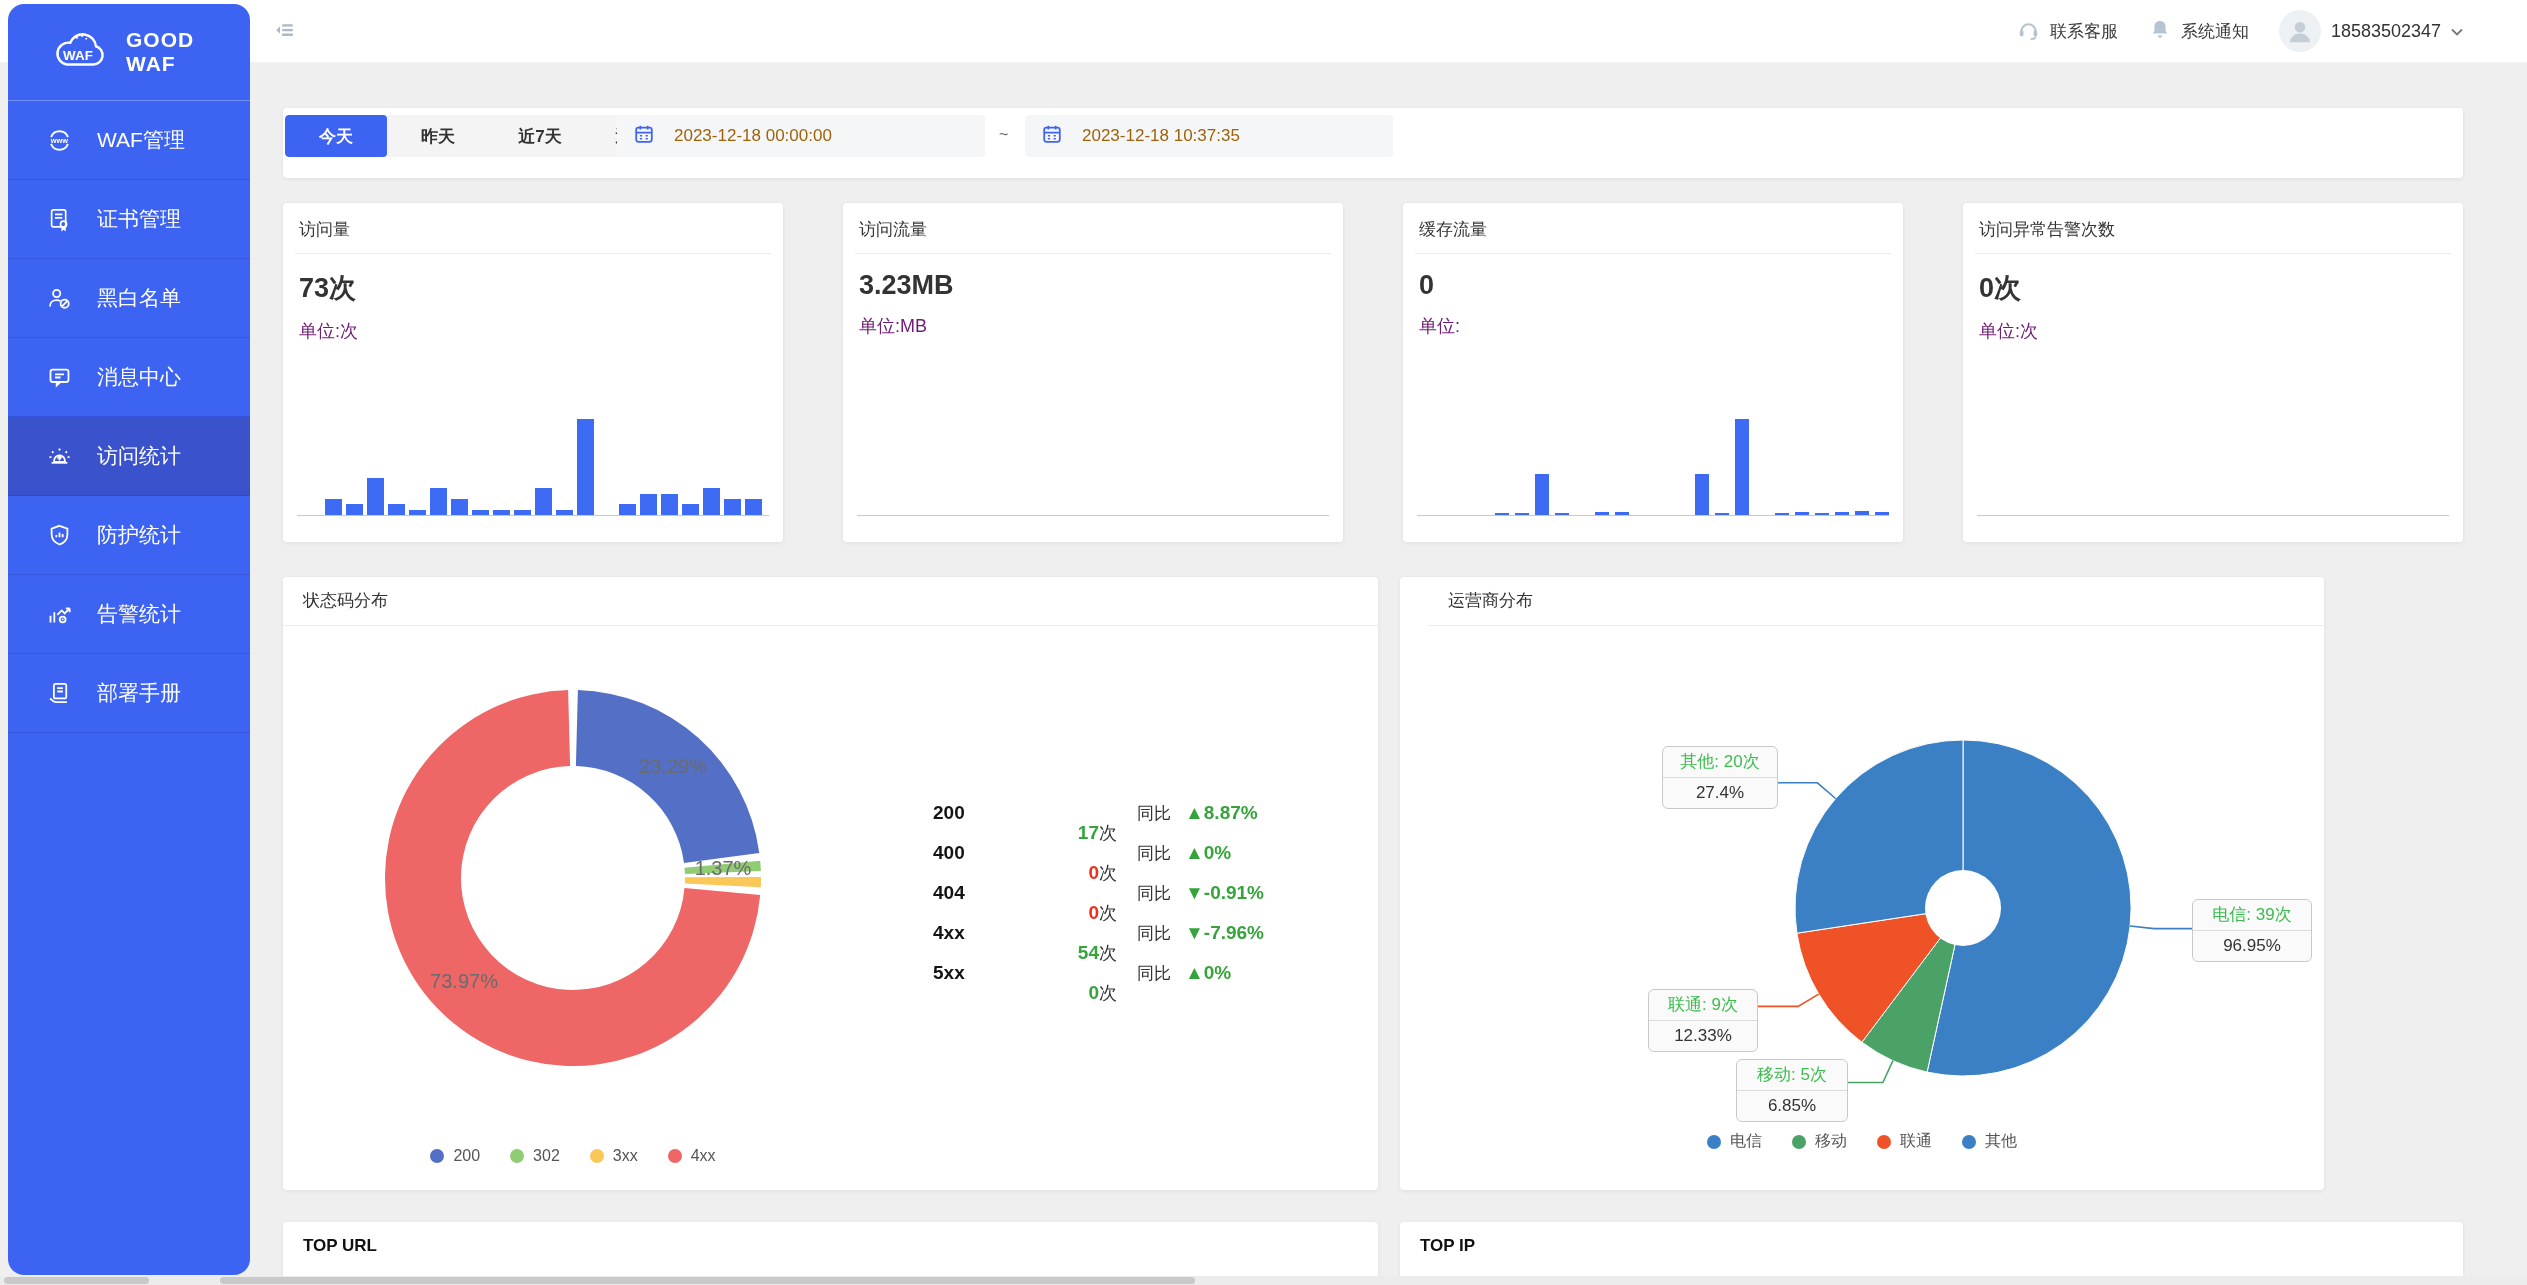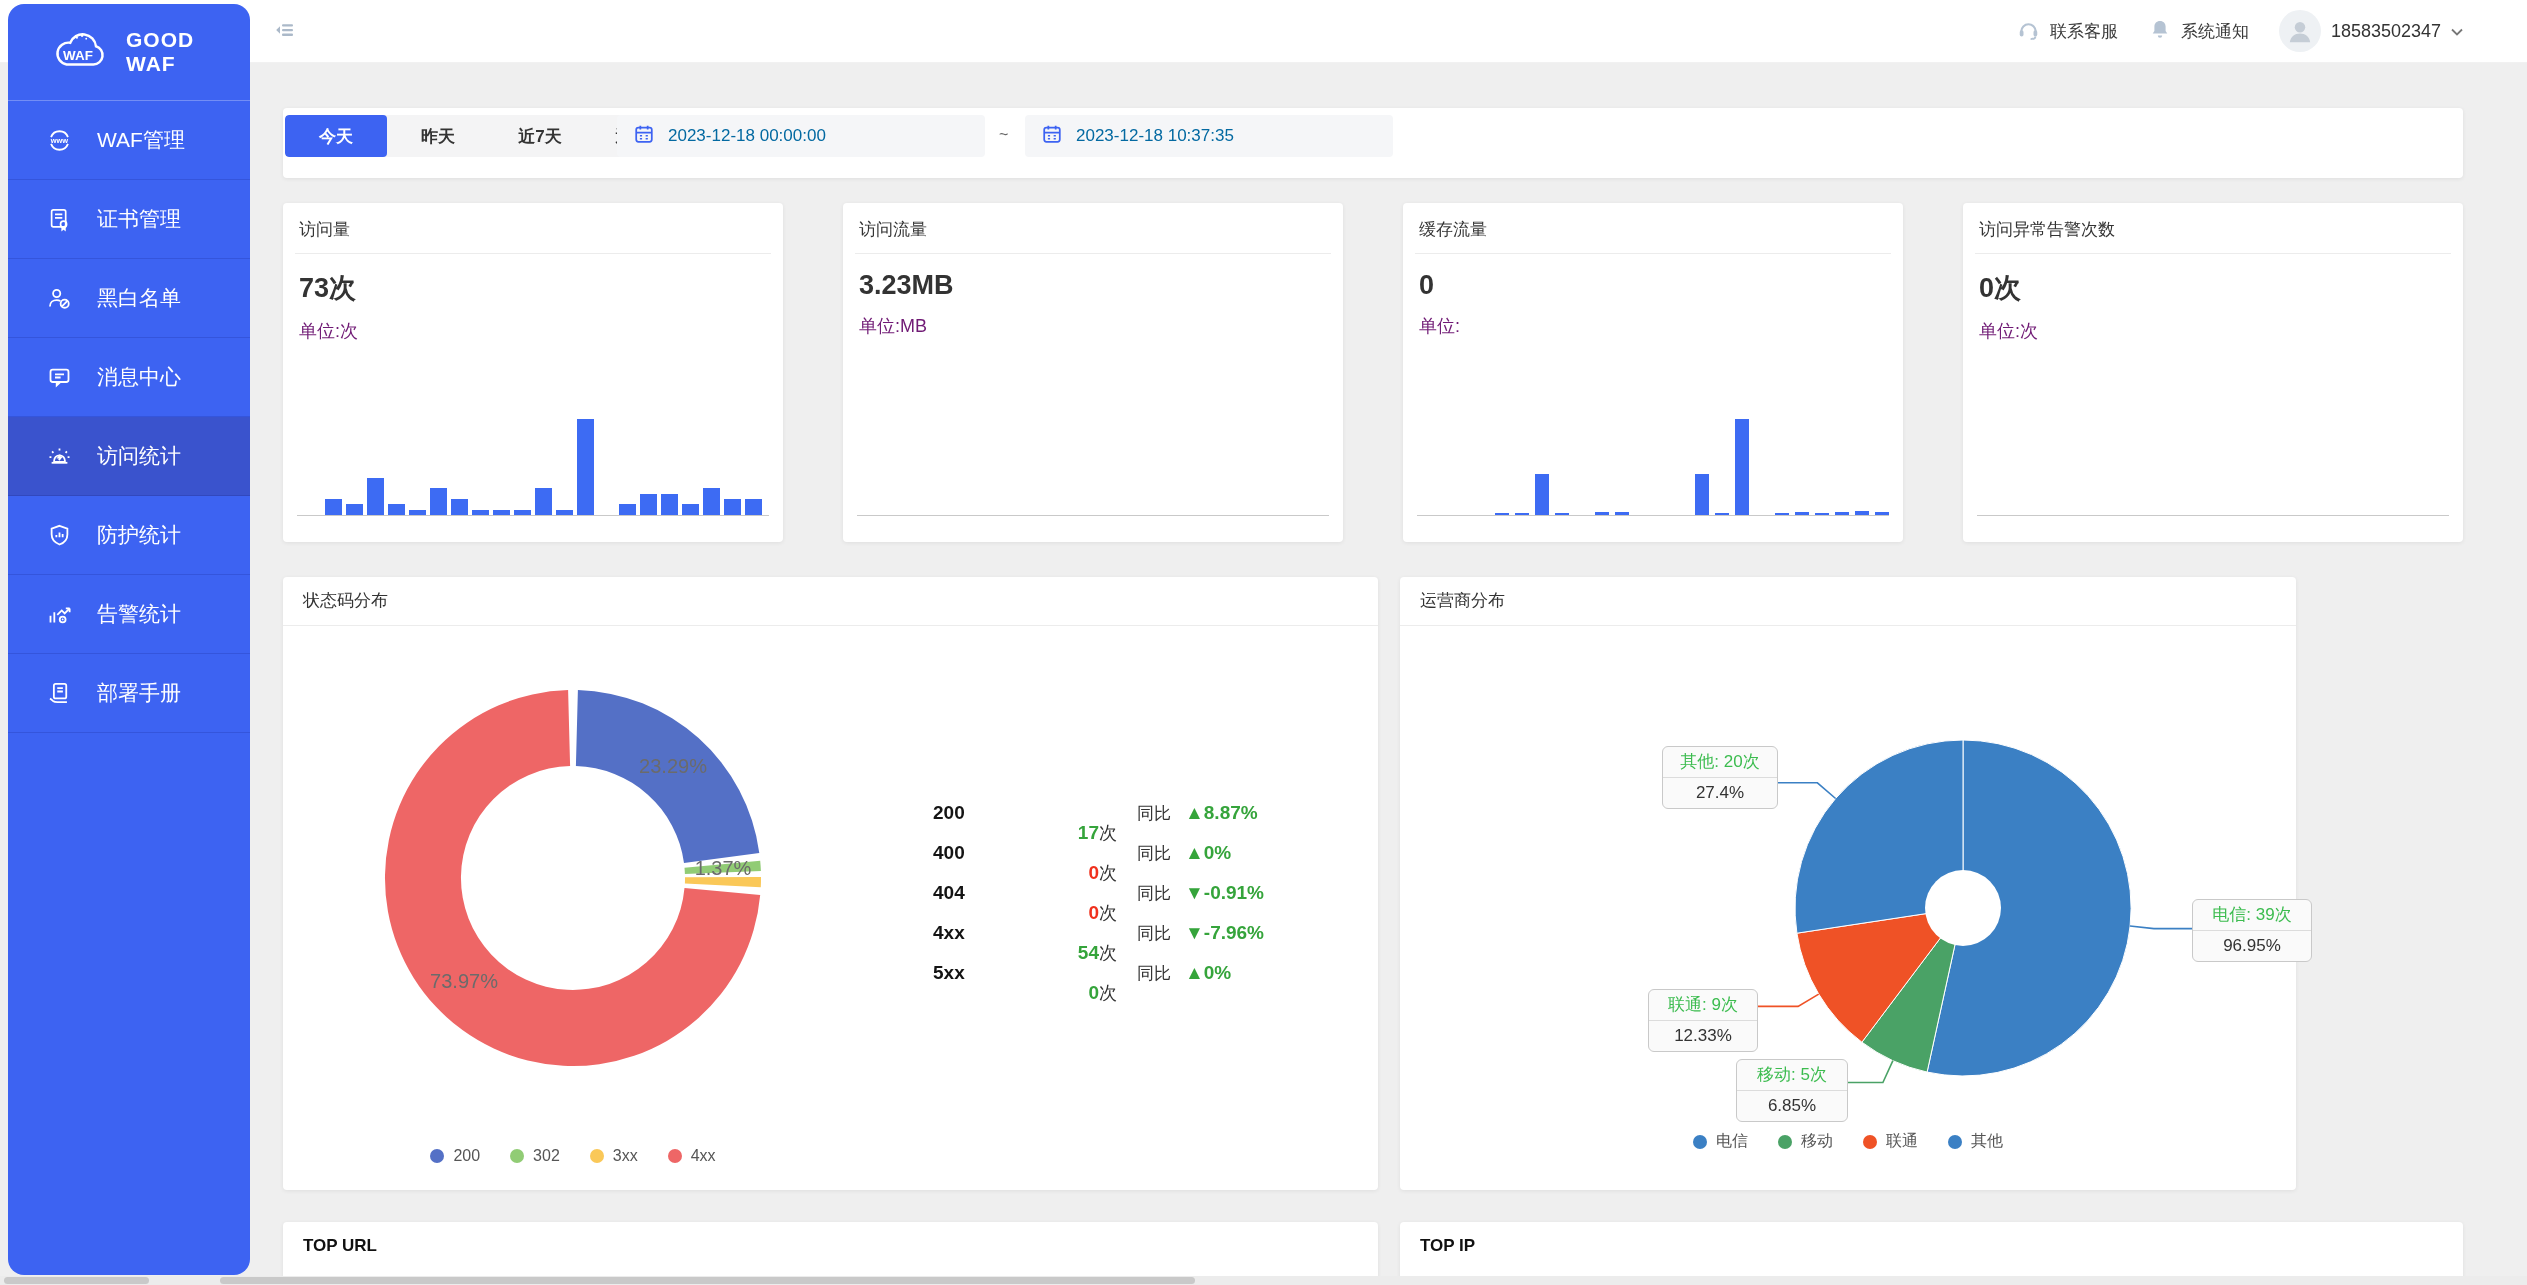--- a/index.html
+++ b/index.html
@@ -28,39 +28,39 @@
   
   .card{position:absolute;background:#fff;border-radius:4px;box-shadow:0 1px 4px rgba(0,0,0,.07);}
   .card-title{height:48px;line-height:48px;padding:0 20px;font-size:17px;color:#333;border-bottom:1px solid #ececec;}
   .top-title{font-weight:bold;color:#111;border-bottom:none;}
 
   
   .filter-card{left:283px;top:108px;width:2180px;height:70px;}
   .tabs{position:absolute;left:2px;top:7px;height:42px;display:flex;background:#f4f4f5;border-radius:4px;overflow:hidden;}
   .tab{min-width:74px;padding:0 14px;display:flex;align-items:center;justify-content:center;font-size:17px;font-weight:bold;color:#333;cursor:pointer;}
   .tab.active{background:#3d63f2;color:#fff;border-radius:4px;}
-  .datebox{position:absolute;top:7px;height:42px;width:368px;background:#f5f6f8;border-radius:4px;display:flex;align-items:center;gap:13px;padding-left:16px;box-sizing:border-box;font-size:17px;color:#0369a1;cursor:pointer;}
+  .datebox{position:absolute;top:7px;height:42px;width:368px;background:#f5f6f8;border-radius:4px;display:flex;align-items:center;gap:19px;padding-left:16px;box-sizing:border-box;font-size:17px;color:#a16207;cursor:pointer;}
   .datebox.d1{left:334px;}
   .datebox.d2{left:742px;}
   .tilde{position:absolute;left:716px;top:18px;font-size:16px;color:#666;}
 
   
   .stat-card{top:203px;width:500px;height:339px;}
   .stat-title{padding:15px 16px 12px;font-size:17px;color:#333;}
   .stat-divider{height:1px;background:#ececec;margin:0 12px;}
   .stat-value{margin:16px 16px 0;font-size:27px;font-weight:bold;color:#333;}
   .stat-unit{margin:13px 16px 0;font-size:18px;color:#701a75;}
   .stat-chart{position:absolute;left:14px;right:14px;bottom:26px;height:112px;border-bottom:1px solid #c9c9c9;}
   .bars{position:absolute;bottom:0;display:flex;align-items:flex-end;}
   .bar{background:#3d6bf3;}
 
   
   .chart-card{top:577px;height:613px;}
   #status-card{left:283px;width:1095px;}
-  #carrier-card{left:1400px;width:896px;}
+  #carrier-card{left:1400px;width:896px;padding-left:28px;}
   .card-body{position:absolute;left:0;right:0;top:48px;bottom:0;}
   #donut-svg{position:absolute;left:0;top:0;}
   #pie-svg{position:absolute;left:0;top:0;}
   .legend{position:absolute;display:flex;justify-content:center;gap:30px;align-items:center;}
   #donut-legend{left:55px;top:522px;width:470px;}
   #pie-legend{left:0;right:0;top:506px;}
   .lg-item{display:flex;align-items:center;gap:9px;cursor:pointer;}
   .lg-dot{width:14px;height:14px;border-radius:50%;}
   .lg-txt{font-size:16px;color:#555;}
 

